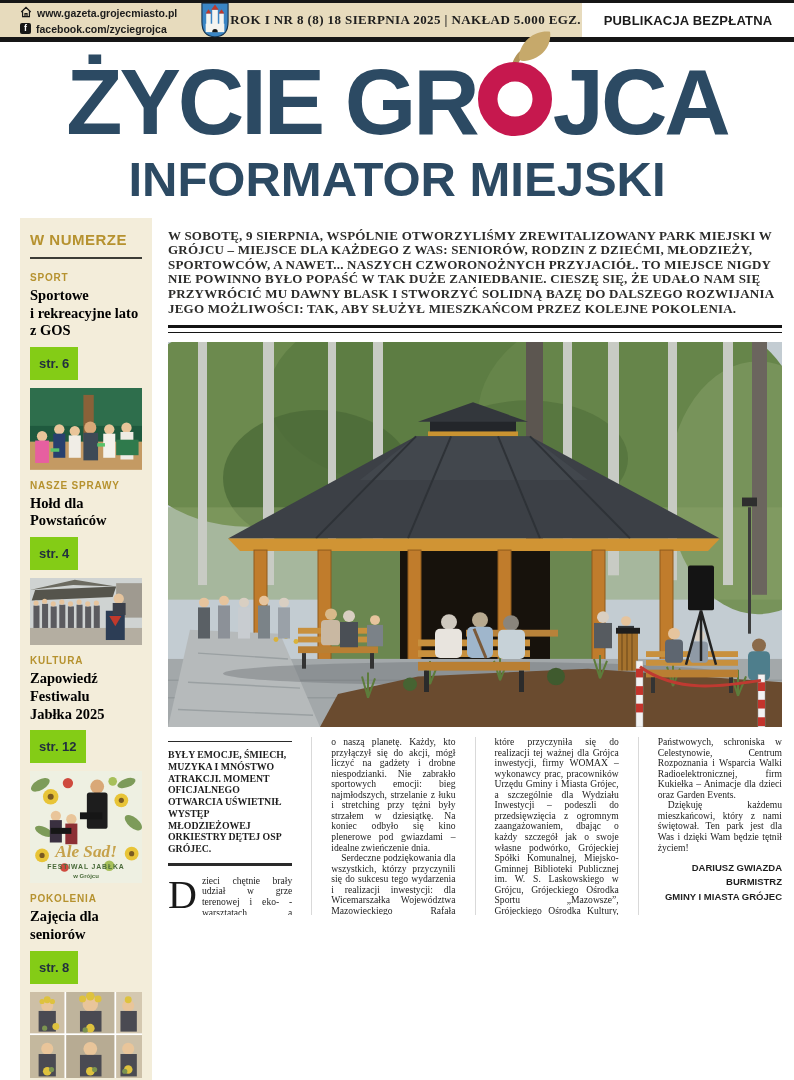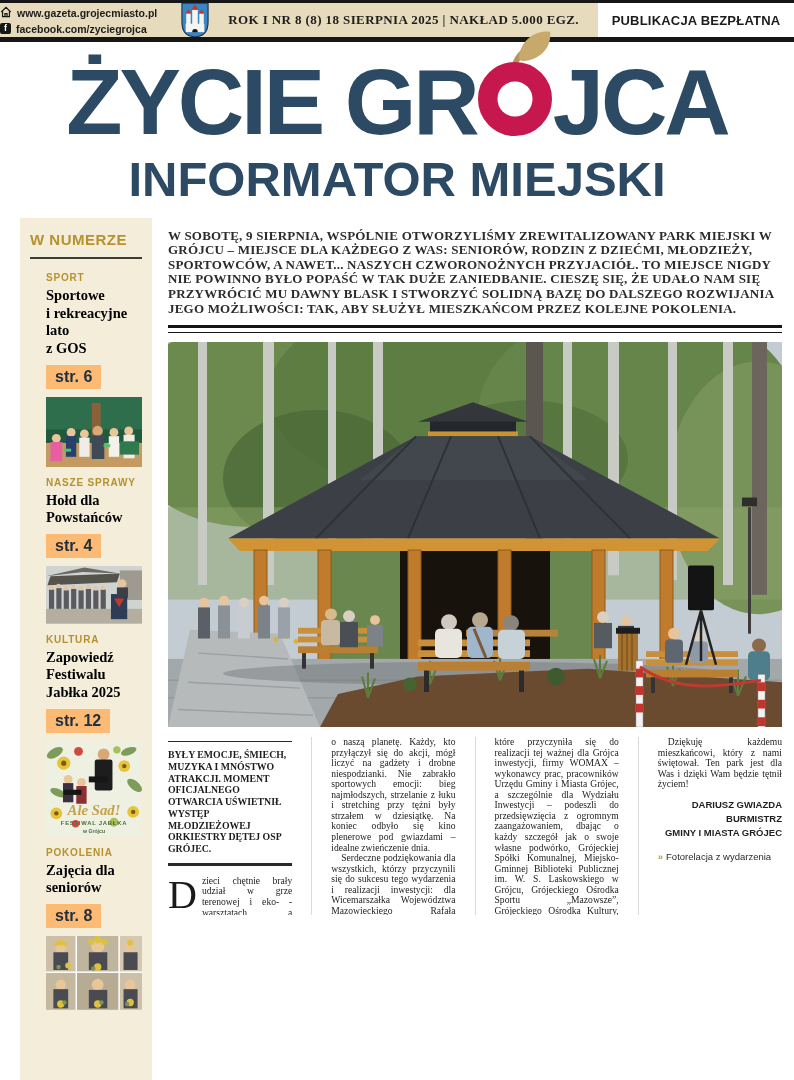--- a/index.html
+++ b/index.html
@@ -2,50 +2,50 @@
 <html lang="pl"><head>
 <meta charset="utf-8">
 <style>
   html,body{margin:0;padding:0;background:#fff;}
   .page{width:794px;height:1080px;position:relative;background:#fff;overflow:hidden;
         font-family:"Liberation Sans",sans-serif;color:#1c1c1c;}
 
   
   .meta-bar{height:42px;background:#e7dbbd;border-top:3px solid #161616;border-bottom:5px solid #161616;
             display:flex;align-items:stretch;box-sizing:border-box;}
-  .meta-left{display:flex;flex-direction:column;justify-content:center;gap:3px;}
+  .meta-left{padding-left:20px;display:flex;flex-direction:column;justify-content:center;gap:3px;}
   .meta-link{display:flex;align-items:center;gap:5px;font-size:10.5px;font-weight:700;color:#1c1c1c;white-space:nowrap;}
   .fb-ic{width:11px;height:11px;background:#161616;border-radius:2px;color:#fff;font-weight:700;font-size:9px;
          display:flex;align-items:center;justify-content:center;line-height:1;}
   .crest{margin-left:24px;display:flex;align-items:center;}
   .meta-issue{flex:1;display:flex;align-items:center;justify-content:center;
               font-family:"Liberation Serif",serif;font-weight:600;font-size:13px;letter-spacing:.4px;color:#1d1d1d;}
-  .meta-free{width:196px;background:#ffffff;display:flex;align-items:center;justify-content:center;
+  .meta-free{width:212px;background:#ffffff;display:flex;align-items:center;justify-content:center;
              font-weight:700;font-size:13px;letter-spacing:.2px;}
 
   
   .masthead{text-align:center;padding-top:14px;}
   .mast-title{font-size:92px;font-weight:700;color:#2c4a63;letter-spacing:-3px;line-height:1.02;white-space:nowrap;}
   .apple-slot{display:inline-block;width:76px;position:relative;}
   .apple-svg{position:absolute;left:-2px;bottom:-3px;width:80px;height:113px;}
   .mast-sub{font-size:49px;font-weight:700;color:#2c4a63;letter-spacing:0;margin-top:5px;line-height:1;}
 
   
   .content{display:flex;gap:16px;padding:14px 12px 0 20px;box-sizing:border-box;}
 
   .sidebar{width:132px;min-width:132px;background:#f3edda;padding:13px 10px;height:910px;
            box-sizing:border-box;overflow:hidden;}
   .sb-title{color:#b6922f;font-weight:700;font-size:15px;letter-spacing:.5px;}
   .sb-rule{border-top:2px solid #3c3c36;margin:9px 0 13px;}
-  .sb-section{margin-bottom:10px;margin-left:16px;}
+  .sb-section{margin-bottom:10px;}
   .sb-cat{color:#b6922f;font-weight:700;font-size:10px;letter-spacing:.8px;margin-bottom:4px;}
   .sb-head{font-family:"Liberation Serif",serif;font-size:14.5px;line-height:1.22;color:#000000;
            white-space:pre-line;font-weight:600;}
-  .sb-badge{display:inline-block;background:#fdba74;color:#22303e;font-size:16px;font-weight:700;
-            padding:3px 9px;margin:7px 0 8px;}
+  .sb-badge{display:inline-block;background:#84cc16;color:#22303e;font-size:13px;font-weight:700;
+            padding:9px 9px;margin:7px 0 8px;}
   .sb-img{width:100%;display:block;}
 
   .main{flex:1;min-width:0;}
   .headline{font-family:"Liberation Serif",serif;font-weight:700;font-size:46px;line-height:1.08;
             letter-spacing:-1px;color:#191917;margin:0;}
   .headline .l2{color:#c6a24b;display:block;}
   .lead{margin-top:11px;font-family:"Liberation Serif",serif;font-weight:700;font-size:13px;
         line-height:1.12;color:#2c2c2a;letter-spacing:.2px;}
   .dbl{margin-top:9px;border-top:3px solid #141414;border-bottom:1px solid #141414;height:4px;}
   .photo{margin-top:9px;}
@@ -456,20 +456,21 @@
           <p><span class="dropcap">D</span><span>zieci chętnie brały udział w grze terenowej i eko- -warsztatach, a mieszkańcy przynieśli naprawdę dużo elektrośmieci, w duchu dbania</span></p>
         </div>
         <div class="col">
           <p>o naszą planetę. Każdy, kto przyłączył się do akcji, mógł liczyć na gadżety i drobne niespodzianki. Nie zabrakło sportowych emocji: bieg najmłodszych, strzelanie z łuku i stretching przy tężni były strzałem w dziesiątkę. Na koniec odbyło się kino plenerowe pod gwiazdami – idealne zwieńczenie dnia.</p>
           <p class="indent">Serdeczne podziękowania dla wszystkich, którzy przyczynili się do sukcesu tego wydarzenia i realizacji inwestycji: dla Wicemarszałka Województwa Mazowieckiego Rafała Rajkowskiego za wsparcie,</p>
         </div>
         <div class="col">
           <p>które przyczyniła się do realizacji tej ważnej dla Grójca inwestycji, firmy WOMAX – wykonawcy prac, pracowników Urzędu Gminy i Miasta Grójec, a szczególnie dla Wydziału Inwestycji – podeszli do przedsięwzięcia z ogromnym zaangażowaniem, dbając o każdy szczegół jak o swoje własne podwórko, Grójeckiej Spółki Komunalnej, Miejsko-Gminnej Biblioteki Publicznej im. W. S. Laskowskiego w Grójcu, Grójeckiego Ośrodka Sportu „Mazowsze”, Grójeckiego Ośrodka Kultury, Lasów</p>
         </div>
         <div class="col">
+          <p>Państwowych, schroniska w Celestynowie, Centrum Rozpoznania i Wsparcia Walki Radioelektronicznej, firm Kukiełka – Animacje dla dzieci oraz Garden Events.</p>
           <p class="indent">Dziękuję każdemu mieszkańcowi, który z nami świętował. Ten park jest dla Was i dzięki Wam będzie tętnił życiem!</p>
           <div class="sig">
             <div>DARIUSZ GWIAZDA</div>
             <div>BURMISTRZ</div>
             <div>GMINY I MIASTA GRÓJEC</div>
           </div>
           <div class="note">
             <div><span class="mark">»</span><span>Fotorelacja z wydarzenia</span></div>
 
           </div>

